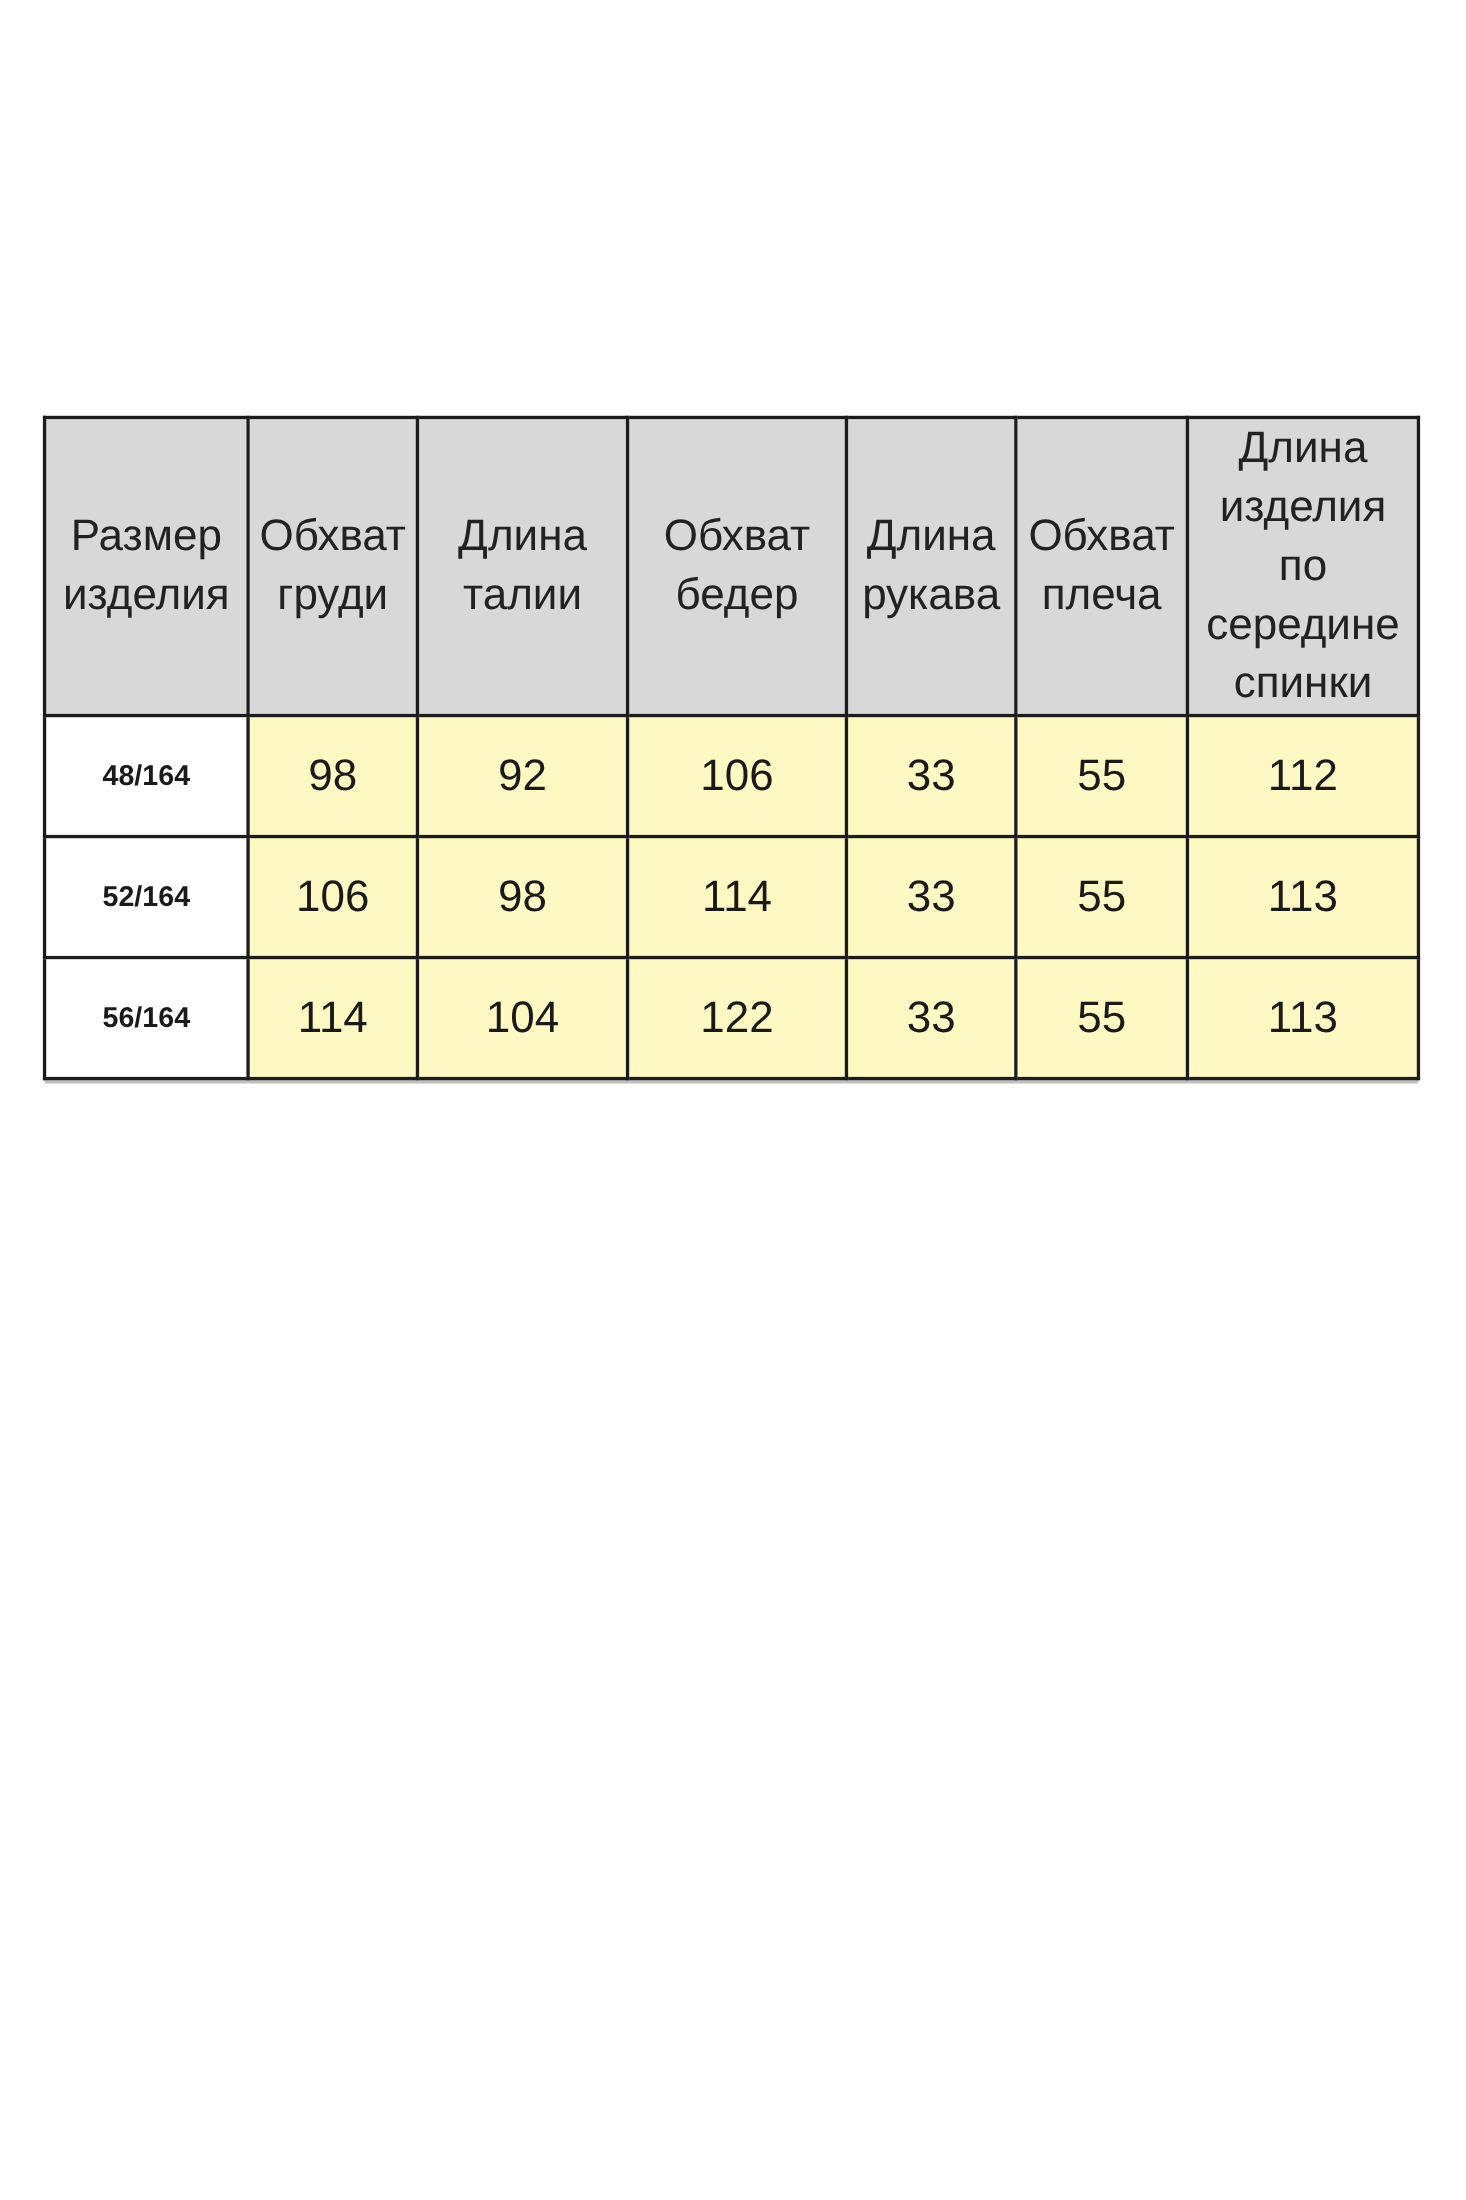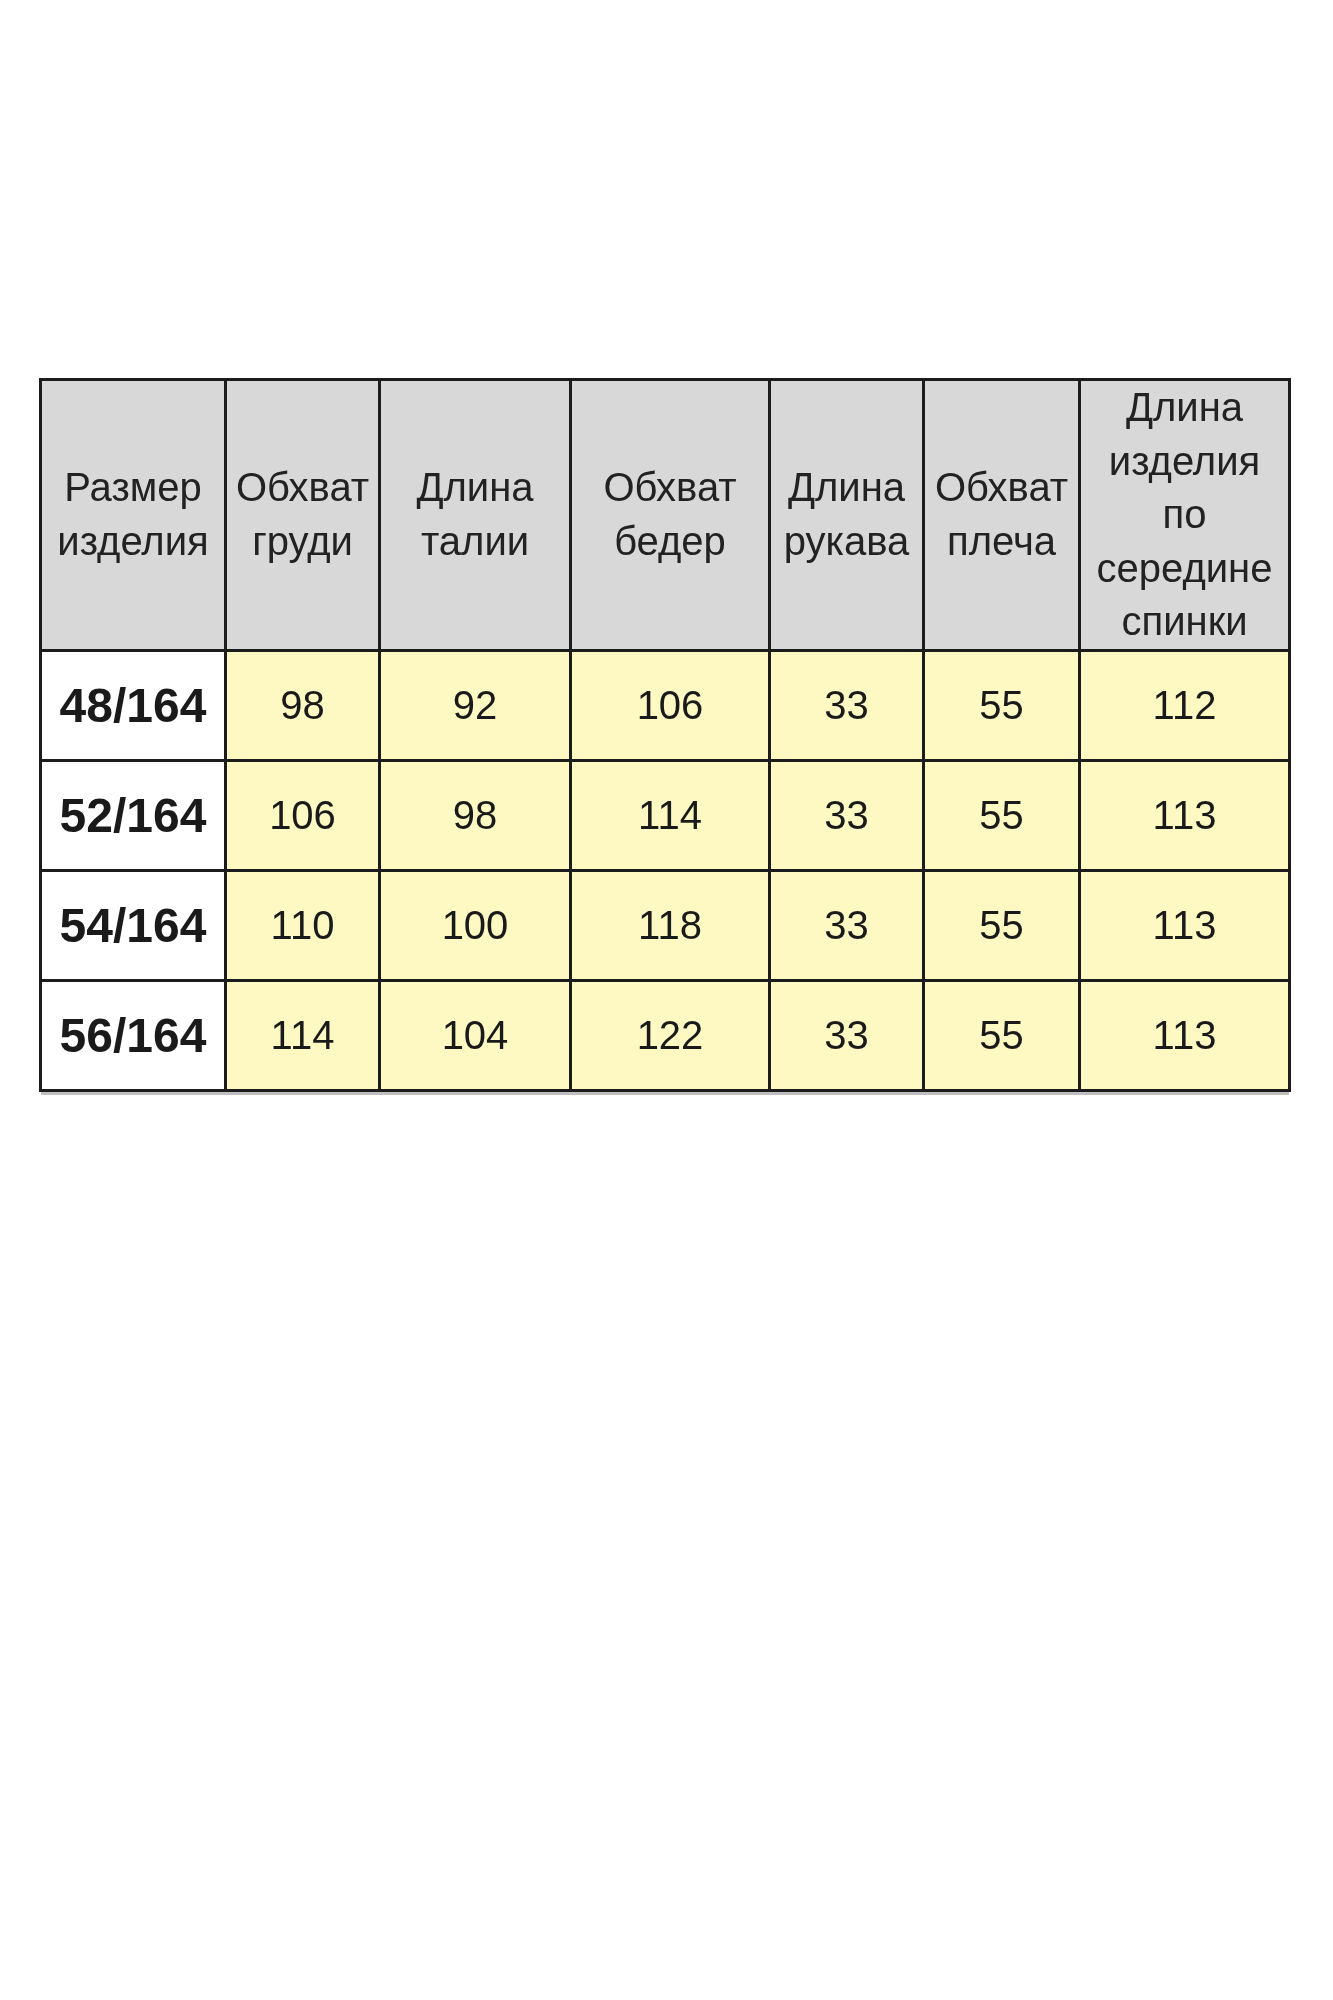--- a/index.html
+++ b/index.html
@@ -40,21 +40,21 @@
   thead th{
     background:var(--header-bg);
     height:250px;
     font-size:40px;
     font-weight:400;
     line-height:1.34;
     color:#222;
   }
   tbody tr{height:110px;}
   tbody th{
-    font-size:48px;
+    font-size:26px;
     font-weight:700;
     background:#fff;
   }
   tbody td{
     font-size:40px;
     font-weight:400;
     background:#fef9c3;
   }
   
   col.c0{width:185px;}
@@ -103,29 +103,20 @@
       <tr>
         <th>52/164</th>
         <td>106</td>
         <td>98</td>
         <td>114</td>
         <td>33</td>
         <td>55</td>
         <td>113</td>
       </tr>
       <tr>
-        <th>54/164</th>
-        <td>110</td>
-        <td>100</td>
-        <td>118</td>
-        <td>33</td>
-        <td>55</td>
-        <td>113</td>
-      </tr>
-      <tr>
         <th>56/164</th>
         <td>114</td>
         <td>104</td>
         <td>122</td>
         <td>33</td>
         <td>55</td>
         <td>113</td>
       </tr>
     </tbody>
   </table>

